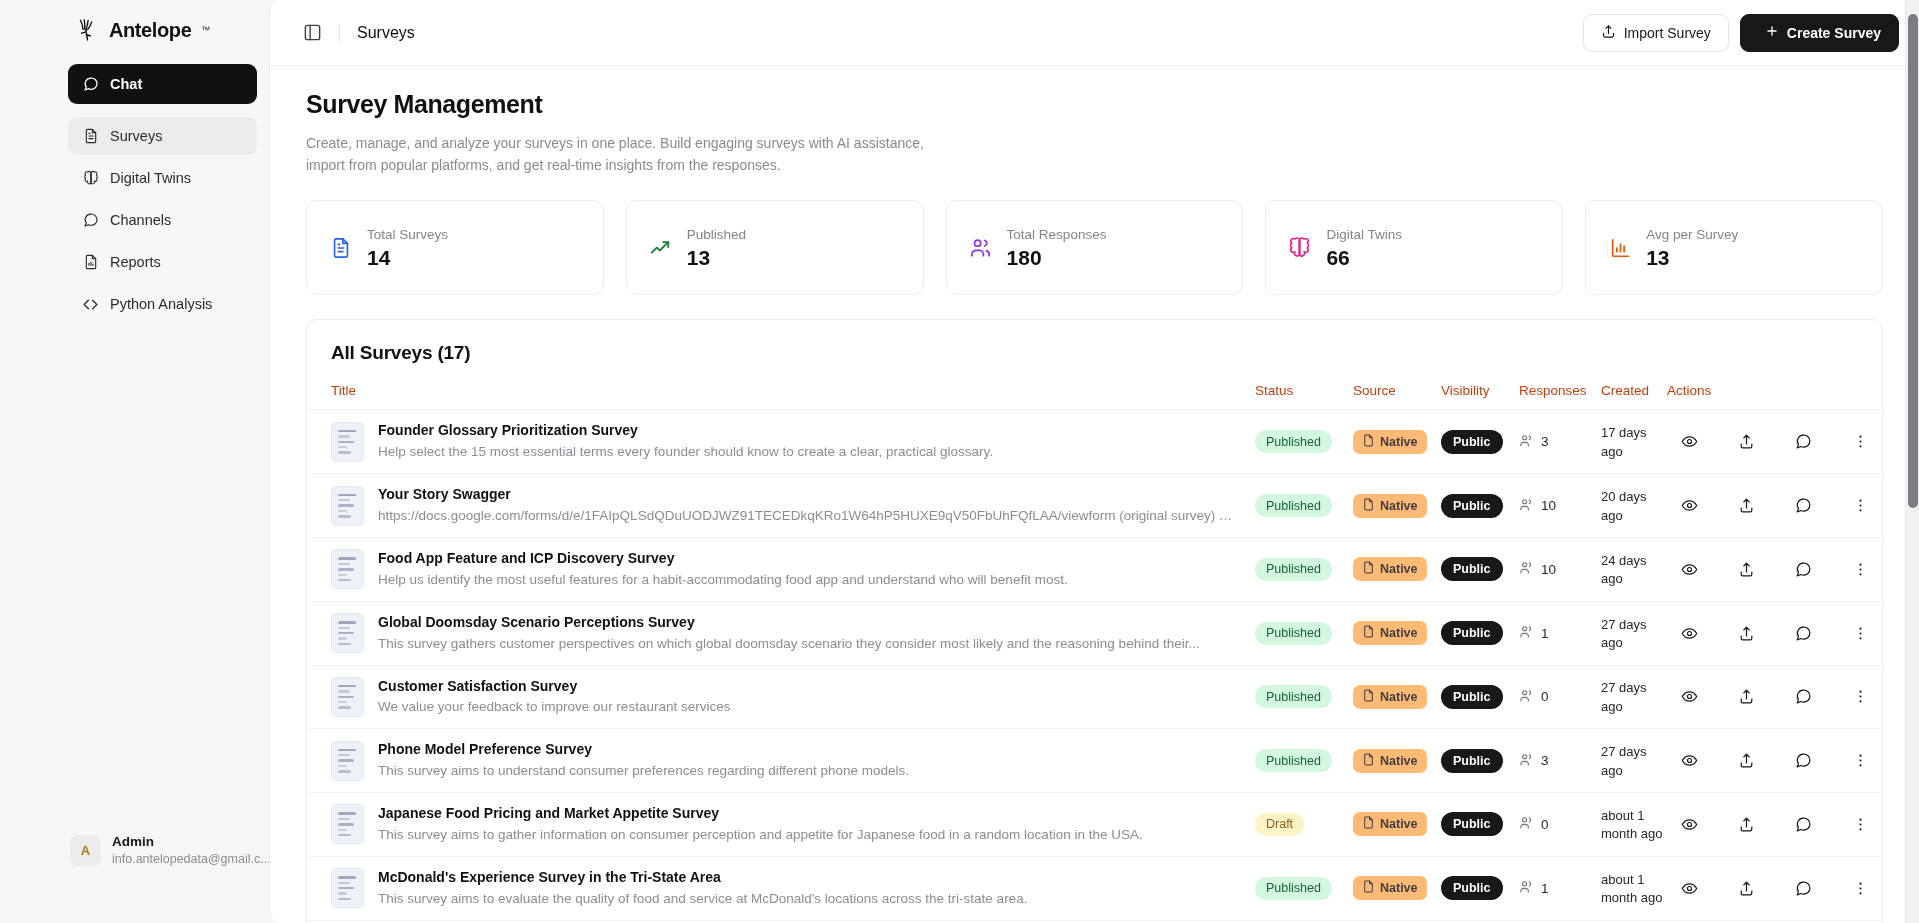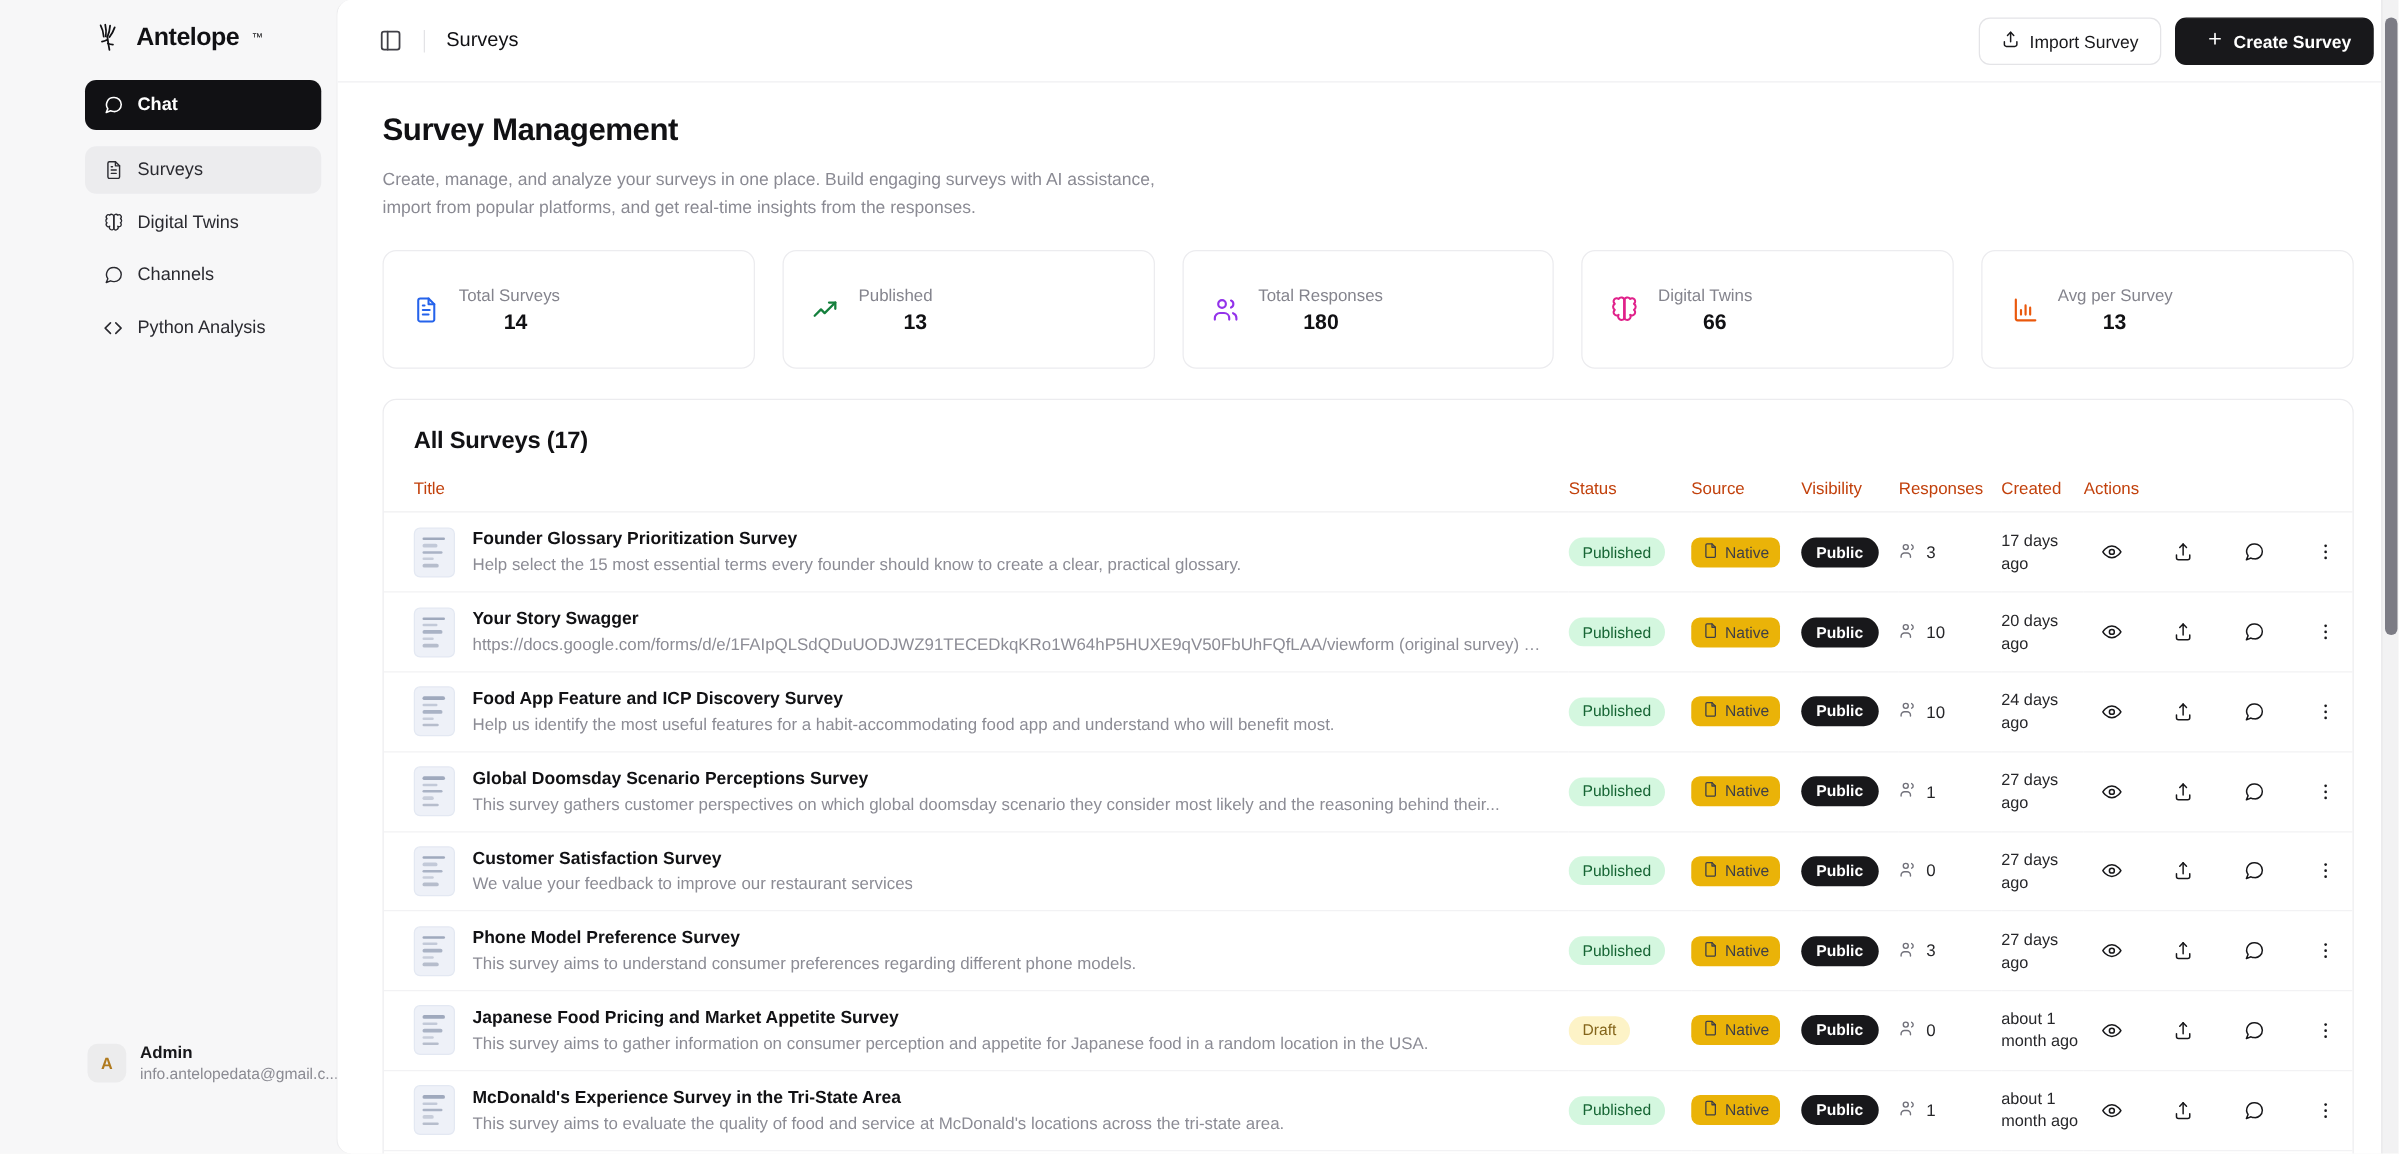--- a/index.html
+++ b/index.html
@@ -104,21 +104,21 @@
   .stat-card {
     flex: 1 1 0; min-width: 0;
     border: 1px solid #ececef; border-radius: 11px;
     background: #fff;
     height: 95px;
     display: flex; align-items: center; gap: 15px;
     padding: 0 22px;
   }
   .stat-ico { width: 23px; height: 23px; flex: 0 0 23px; display:flex; align-items:center; justify-content:center;}
   .stat-label { font-size: 13.5px; color: #84848d; line-height: 1.3; }
-  .stat-value { font-size: 17px; font-weight: 700; color: #111114; margin-top: 3px; margin-left: 36px; }
+  .stat-value { font-size: 21px; font-weight: 700; color: #111114; margin-top: 3px; }
 
   
   .table-card {
     margin-top: 24px;
     border: 1px solid #ececef; border-radius: 11px;
     background: #fff;
   }
   .table-head-title { font-size: 19px; font-weight: 700; color: #111114; padding: 22px 24px 0 24px; letter-spacing:-0.2px;}
   table.surveys { width: 100%; border-collapse: collapse; margin-top: 19px; table-layout: fixed;}
   table.surveys th {
@@ -157,21 +157,21 @@
   }
 
   .badge {
     display: inline-flex; align-items: center; justify-content: center;
     height: 23px; padding: 0 11px; border-radius: 999px;
     font-size: 12.5px; font-weight: 500;
   }
   .badge.published { background: #d4f7df; color: #166534; }
   .badge.draft { background: #fdf3c7; color: #84651b; }
   .badge.source {
-    background: #eab308; color: #3f3f46; gap: 5px; font-weight:400;
+    background: #fdba74; color: #3f3f46; gap: 5px; font-weight:700;
     padding: 0 9px; height: 24px; border-radius: 7px;
   }
   .badge.vis { background: #18181b; color: #fff; font-weight: 600; padding: 0 12px; height: 24px;}
 
   .resp-cell { display: flex; align-items: center; gap: 7px; font-size: 13.5px; color: #27272a; }
   .created-cell { font-size: 13px; color: #27272a; line-height: 1.35; }
   .actions-cell { display: flex; align-items: center; gap: 40px; padding-left: 14px;}
   .act { width: 17px; height: 17px; cursor: pointer; display:flex; align-items:center; justify-content:center;}
 
   
@@ -240,20 +240,30 @@
 
     <div class="nav-item">
       <span class="ico">
         <svg width="16" height="16" viewBox="0 0 24 24" fill="none" stroke="currentColor" stroke-width="1.7" stroke-linecap="round" stroke-linejoin="round">
             <path d="M21 11.5a8.4 8.4 0 0 1-9 8.4 8.8 8.8 0 0 1-3.8-.9L3 21l1.9-4.6A8.4 8.4 0 0 1 12 3.1a8.4 8.4 0 0 1 9 8.4z"></path>
           </svg>
       </span>
       <span>Channels</span>
     </div>
 
+    <div class="nav-item">
+      <span class="ico">
+        <svg width="16" height="16" viewBox="0 0 24 24" fill="none" stroke="currentColor" stroke-width="1.7" stroke-linecap="round" stroke-linejoin="round">
+            <path d="M14 2H6.8A1.8 1.8 0 0 0 5 3.8v16.4A1.8 1.8 0 0 0 6.8 22h10.4a1.8 1.8 0 0 0 1.8-1.8V7z"></path>
+            <path d="M14 2v5h5"></path>
+            <path d="M9 17v-3M12 17v-5M15 17v-2"></path>
+          </svg>
+      </span>
+      <span>Reports</span>
+    </div>
 
     <div class="nav-item">
       <span class="ico">
         <svg width="17" height="17" viewBox="0 0 24 24" fill="none" stroke="currentColor" stroke-width="1.8" stroke-linecap="round" stroke-linejoin="round">
             <path d="M9 18l-6-6 6-6"></path>
             <path d="M15 6l6 6-6 6"></path>
           </svg>
       </span>
       <span>Python Analysis</span>
     </div>

